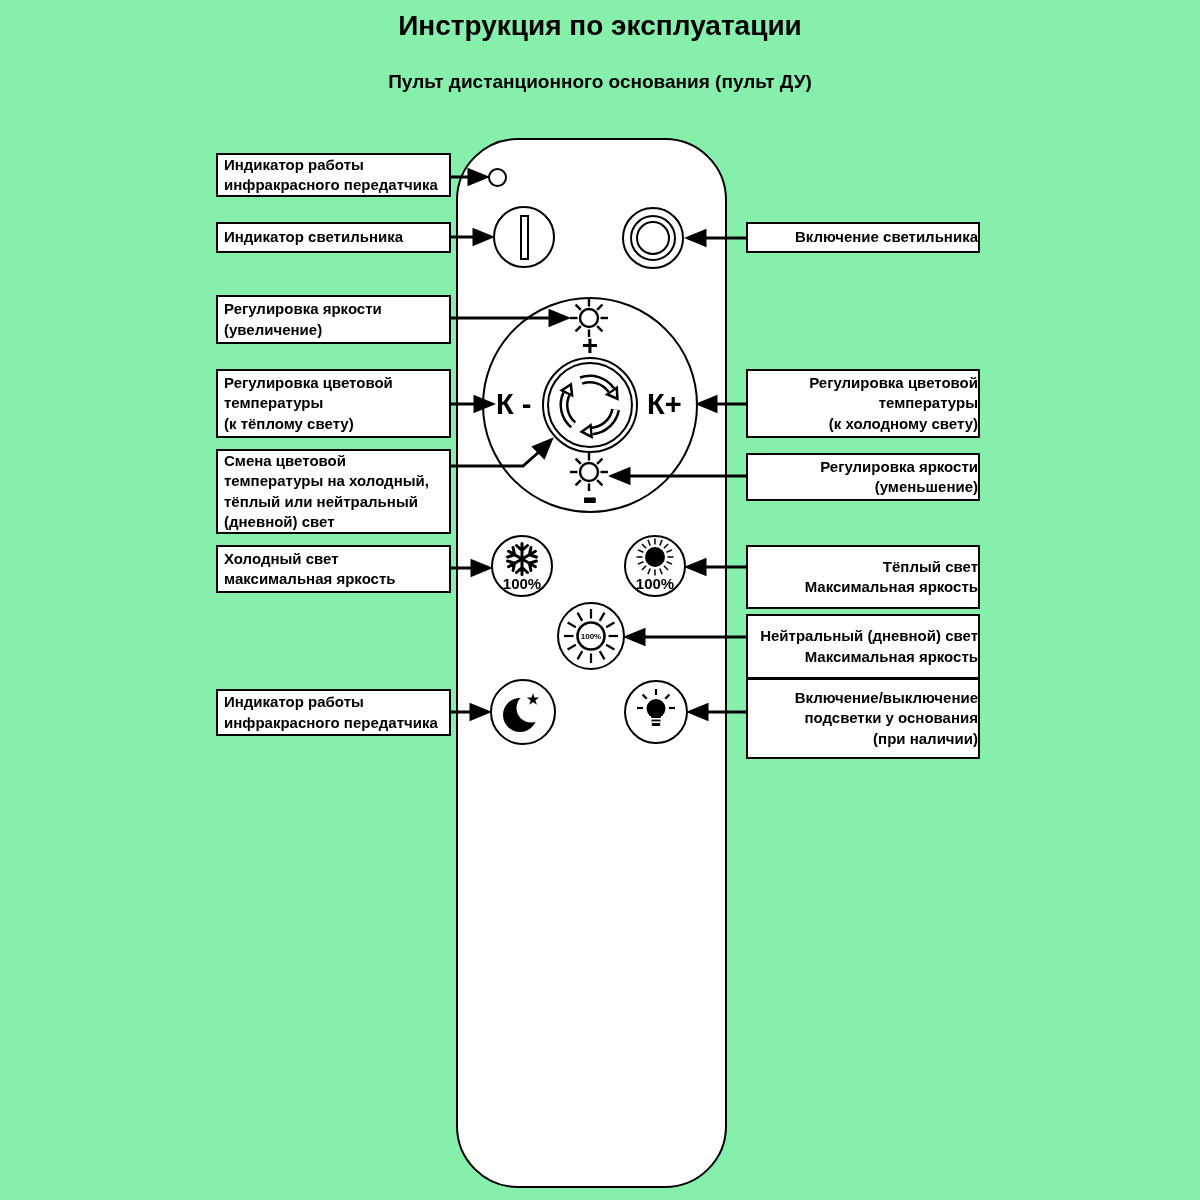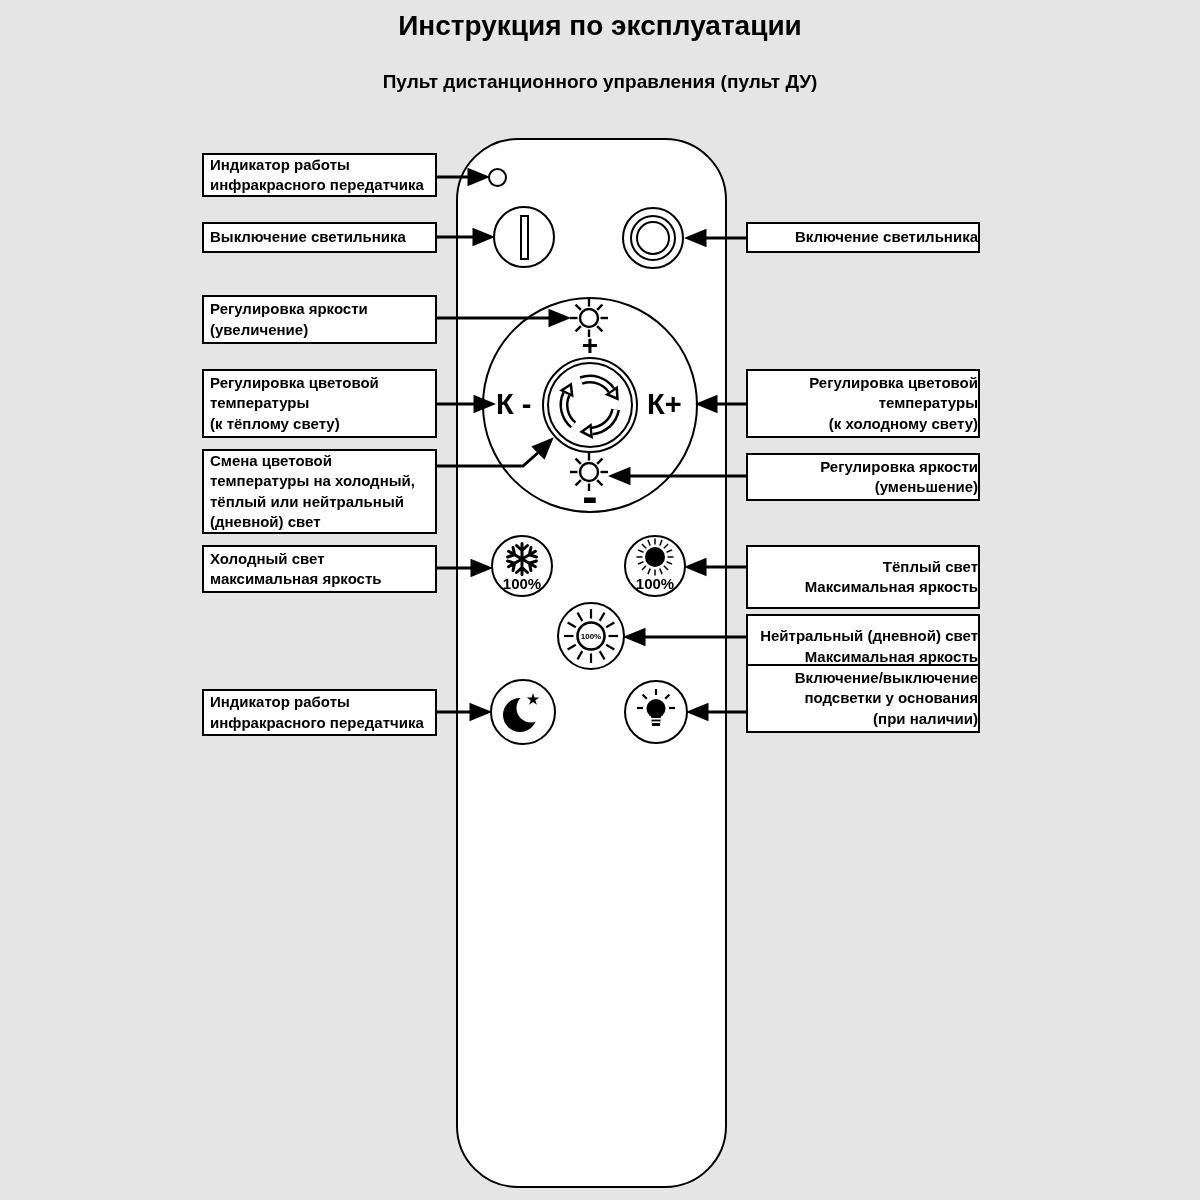--- a/index.html
+++ b/index.html
@@ -1,46 +1,46 @@
 <!DOCTYPE html>
 <html lang="ru"><head>
 <meta charset="utf-8">
 <style>
   html,body{margin:0;padding:0;background:#fff;}
-  .page{position:relative;width:1200px;height:1200px;background:#e5e5e5;overflow:hidden;
+  .page{position:relative;width:1200px;height:1200px;background:#86efac;overflow:hidden;
         font-family:"Liberation Sans", sans-serif;color:#000;}
   .title{position:absolute;top:10px;left:0;width:100%;text-align:center;
          font-size:28px;font-weight:bold;margin:0;}
   .subtitle{position:absolute;top:71px;left:0;width:100%;text-align:center;
             font-size:19px;font-weight:bold;margin:0;}
   .remote{position:absolute;left:456px;top:138px;width:271px;height:1050px;
           border:2.5px solid #000;border-radius:62px;background:#fff;box-sizing:border-box;z-index:1;}
   .circle{position:absolute;border:2.5px solid #000;border-radius:50%;background:#fff;
           box-sizing:border-box;z-index:2;}
   .flexc{display:flex;align-items:center;justify-content:center;}
   .overlay{position:absolute;left:0;top:0;z-index:3;pointer-events:none;}
   .callout{position:absolute;border:2px solid #000;background:#fff;box-sizing:border-box;
            display:flex;align-items:center;font-size:15px;font-weight:bold;line-height:1.36;
            white-space:pre-line;z-index:4;}
-  .callout.left{left:202px;width:235px;padding-left:6px;}
+  .callout.left{left:216px;width:235px;padding-left:6px;}
   .callout.right{left:746px;width:234px;justify-content:flex-end;text-align:right;}
   .klabel{position:absolute;font-size:29px;font-weight:bold;line-height:32px;z-index:2;}
   .pct{position:absolute;bottom:3px;left:0;width:100%;text-align:center;
        font-size:15px;font-weight:bold;z-index:2;}
   .plus{position:absolute;left:576px;top:332px;width:28px;text-align:center;
         font-size:28px;font-weight:bold;line-height:28px;z-index:2;}
   svg{overflow:visible;}
 </style>
 </head>
 <body>
 
 <div class="page">
 
   <h1 class="title">Инструкция по эксплуатации</h1>
-  <h2 class="subtitle">Пульт дистанционного управления (пульт ДУ)</h2>
+  <h2 class="subtitle">Пульт дистанционного основания (пульт ДУ)</h2>
 
   <div class="remote"></div>
 
   <div class="circle" style="left:488px;top:168px;width:19px;height:19px;border-width:2.2px;"></div>
 
   <div class="circle flexc" style="left:493px;top:206px;width:62px;height:62px;">
     <div style="width:9px;height:45px;border:2.2px solid #000;box-sizing:border-box;background:#fff;"></div>
   </div>
 
   <div class="circle flexc" style="left:622px;top:207px;width:62px;height:62px;">
@@ -243,21 +243,21 @@
         </g>
       <g>
         <line x1="746" y1="712" x2="706" y2="712"></line>
           <polygon points="690,712 707,705 707,719"></polygon>
         </g>
     </g>
   </svg>
 
   <div class="callout left" style="top:153px;height:44px;">Индикатор работы
 инфракрасного передатчика</div>
-  <div class="callout left" style="top:222px;height:31px;">Выключение светильника</div>
+  <div class="callout left" style="top:222px;height:31px;">Индикатор светильника</div>
   <div class="callout left" style="top:295px;height:49px;">Регулировка яркости
 (увеличение)</div>
   <div class="callout left" style="top:369px;height:69px;">Регулировка цветовой
 температуры
 (к тёплому свету)</div>
   <div class="callout left" style="top:545px;height:48px;">Холодный свет
 максимальная яркость</div>
   <div class="callout left" style="top:449px;height:85px;">Смена цветовой
 температуры на холодный,
 тёплый или нейтральный
@@ -268,17 +268,17 @@
   <div class="callout right" style="top:222px;height:31px;">Включение светильника</div>
   <div class="callout right" style="top:369px;height:69px;">Регулировка цветовой
 температуры
 (к холодному свету)</div>
   <div class="callout right" style="top:453px;height:48px;">Регулировка яркости
 (уменьшение)</div>
   <div class="callout right" style="top:545px;height:64px;">Тёплый свет
 Максимальная яркость</div>
   <div class="callout right" style="top:614px;height:65px;">Нейтральный (дневной) свет
 Максимальная яркость</div>
-  <div class="callout right" style="top:664px;height:69px;">Включение/выключение
+  <div class="callout right" style="top:678px;height:81px;">Включение/выключение
 подсветки у основания
 (при наличии)</div>
 
 </div>
 
 </body></html>

